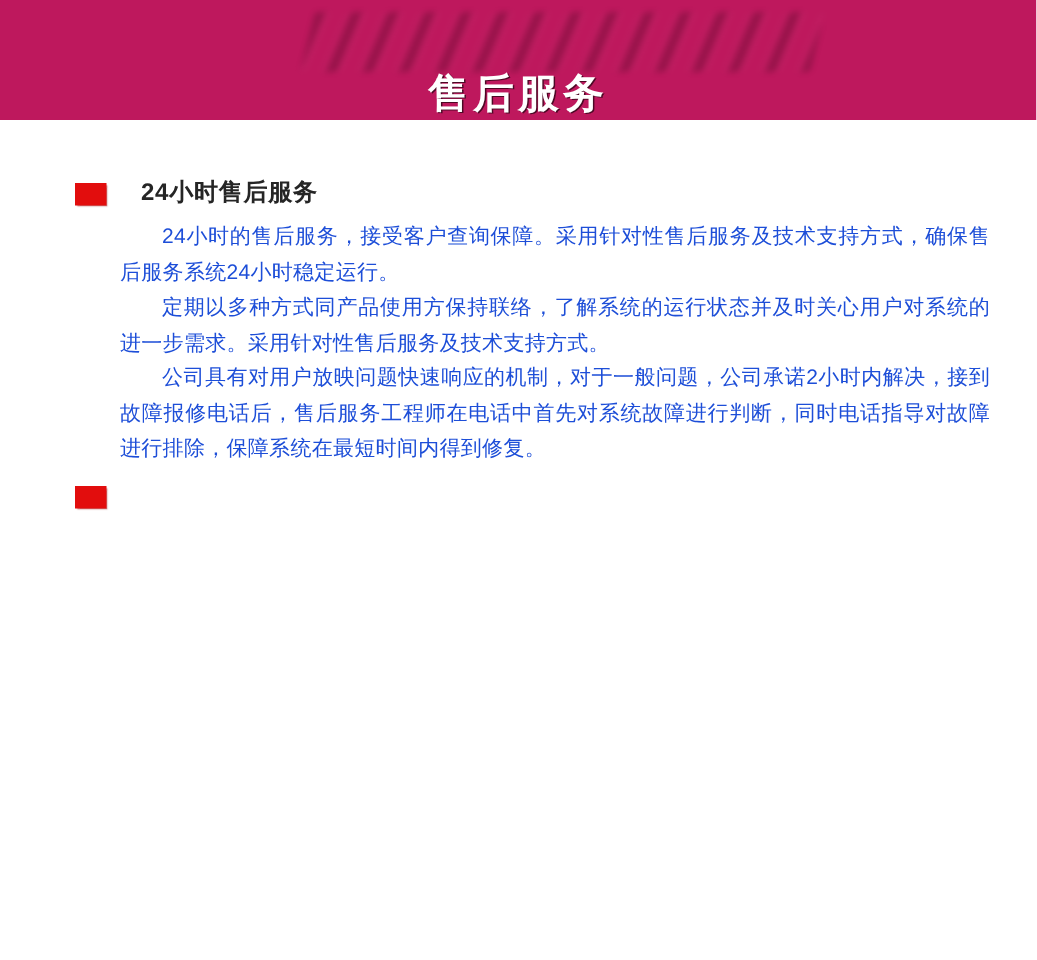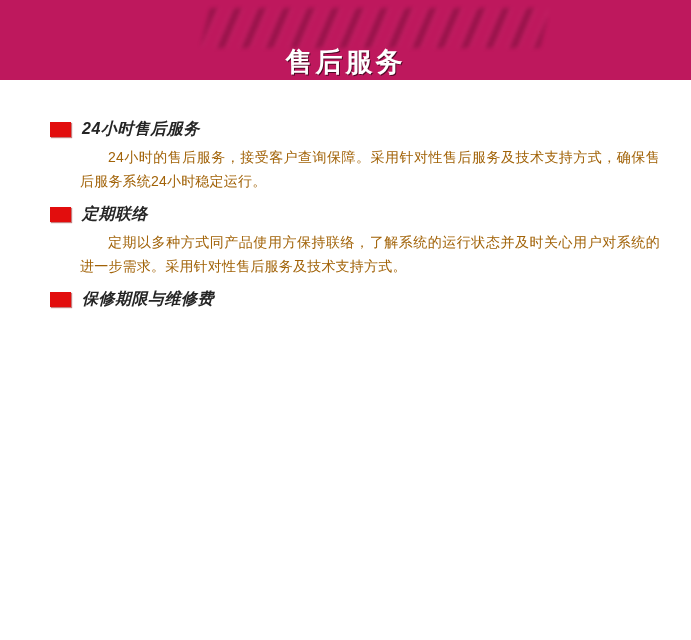--- a/index.html
+++ b/index.html
@@ -64,34 +64,33 @@
   .sec-head .bullet {
     display: inline-block;
     width: 21px;
     height: 15px;
     background: #e20d0d;
     box-shadow: 1px 1px 1px rgba(150, 20, 20, 0.55);
     margin-right: 11px;
     flex: 0 0 auto;
   }
   .sec-title {
-    margin: 0;
+    margin: 12px;
     font-size: 16px;
     line-height: 18px;
     font-weight: bold;
     color: #252525;
     letter-spacing: 0.5px;
-    font-style: italic;
   }
   .sec p {
     margin: 0 0 0 30px;
     width: 580px;
     font-size: 14px;
     line-height: 23.5px;
-    color: #a16207;
+    color: #1d4ed8;
     text-indent: 2em;
     text-align: justify;
     letter-spacing: 0.2px;
   }
 </style>
 </head>
 <body>
 
 <header class="banner">
   <div class="watermark"></div>
@@ -102,30 +101,26 @@
   <div id="sections">
   <section class="sec">
     <div class="sec-head">
       <span class="bullet"></span>
       <h2 class="sec-title">24小时售后服务</h2>
     </div>
   <p>24小时的售后服务，接受客户查询保障。采用针对性售后服务及技术支持方式，确保售后服务系统24小时稳定运行。</p>
       </section>
 
   <section class="sec">
-    <div class="sec-head">
-      <span class="bullet"></span>
-      <h2 class="sec-title">定期联络</h2>
-    </div>
   <p>定期以多种方式同产品使用方保持联络，了解系统的运行状态并及时关心用户对系统的进一步需求。采用针对性售后服务及技术支持方式。</p>
       </section>
 
   <section class="sec">
+  <p>公司具有对用户放映问题快速响应的机制，对于一般问题，公司承诺2小时内解决，接到故障报修电话后，售后服务工程师在电话中首先对系统故障进行判断，同时电话指导对故障进行排除，保障系统在最短时间内得到修复。</p>
       </section>
 
   <section class="sec">
     <div class="sec-head">
       <span class="bullet"></span>
-      <h2 class="sec-title">保修期限与维修费</h2>
     </div>
       </section>
 </div>
 </main>
 
 </body></html>

